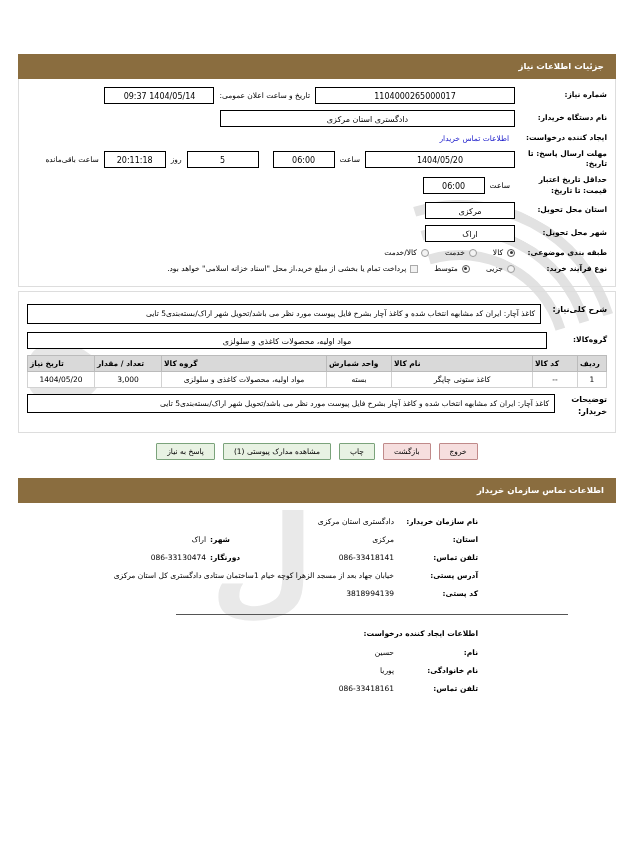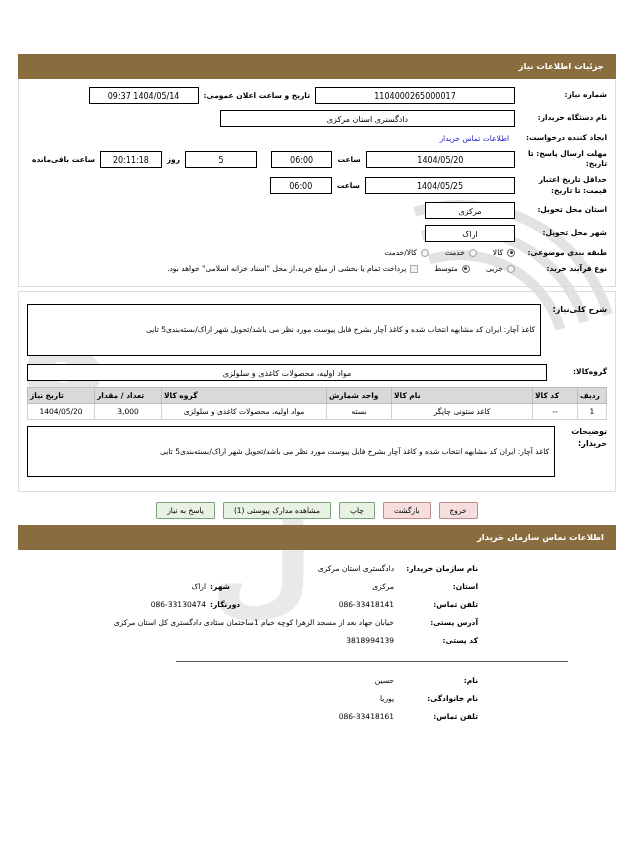--- a/index.html
+++ b/index.html
@@ -69,21 +69,21 @@
     background: #8a6d3f;
     color: #ffffff;
     font-size: 8.5px;
     font-weight: bold;
     padding: 7px 12px 8px 12px;
     box-sizing: border-box;
     text-align: right;
     margin: 0;
   }
   .bar-top { margin-top: 54px; }
-  .bar-contact { margin-top: 2px; }
+  .bar-contact { margin-top: 14px; }
 
   
   .panel {
     border: 1px solid #dddddd;
     border-top: none;
     background: transparent;
     padding: 8px 0 6px 0;
   }
 
   
@@ -113,21 +113,20 @@
     text-align: center;
     box-sizing: border-box;
     padding: 0 4px;
     overflow: hidden;
     white-space: nowrap;
   }
   .mini-lbl {
     font-size: 7.5px;
     padding: 0 5px;
     white-space: nowrap;
-    font-weight: bold;
   }
 
   .box-id     { width: 200px; }
   .box-date   { width: 110px; }
   .box-buyer  { width: 295px; }
   .box-creator{ width: 295px; }
   .box-deadline { width: 150px; }
   .box-time   { width: 62px; }
   .box-days   { width: 72px; }
   .box-clock  { width: 62px; }
@@ -199,21 +198,21 @@
     text-align: right;
     padding-left: 6px;
     line-height: 1.5;
   }
   .desc-box {
     border: 1px solid #000000;
     background: #ffffff;
     flex: 1 1 auto;
     font-size: 7.5px;
     line-height: 1.55;
-    padding: 19px 5px;
+    padding: 3px 5px;
     text-align: justify;
     box-sizing: border-box;
   }
   .sub-title {
     font-size: 8.5px;
     font-weight: bold;
     text-align: right;
     padding: 4px 8px 6px 8px;
   }
 
@@ -352,21 +351,20 @@
       <div class="box box-time">06:00</div>
       <div style="width:14px"></div>
       <div class="box box-days">5</div>
       <div class="mini-lbl">روز</div>
       <div class="box box-clock">20:11:18</div>
       <div class="mini-lbl">ساعت باقی‌مانده</div>
     </div>
 
     <div class="row">
       <div class="lbl lbl-w90">حداقل تاریخ اعتبار قیمت: تا تاریخ:</div>
-      <div class="box box-deadline">1404/05/25</div>
       <div class="mini-lbl">ساعت</div>
       <div class="box box-time">06:00</div>
     </div>
 
     <div class="row">
       <div class="lbl lbl-w90">استان محل تحویل:</div>
       <div class="box box-prov">مرکزی</div>
     </div>
 
     <div class="row">
@@ -493,20 +491,21 @@
       <div class="c-val-wide">خیابان جهاد بعد از مسجد الزهرا کوچه خیام 1ساختمان ستادی دادگستری کل استان مرکزی</div>
     </div>
 
     <div class="c-row c-indent">
       <div class="c-lbl">کد پستی:</div>
       <div class="c-val">3818994139</div>
     </div>
 
     <div class="hr-line"></div>
 
+    <div class="req-title req-title-wrap">اطلاعات ایجاد کننده درخواست:</div>
 
     <div class="c-row c-indent">
       <div class="c-lbl">نام:</div>
       <div class="c-val">حسین</div>
     </div>
 
     <div class="c-row c-indent">
       <div class="c-lbl">نام خانوادگی:</div>
       <div class="c-val">پوریا</div>
     </div>

